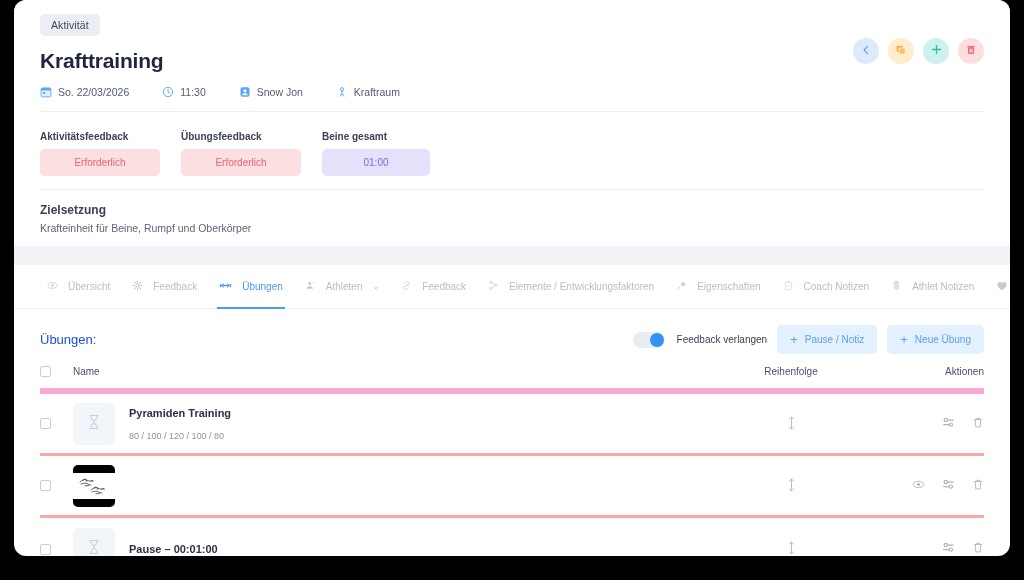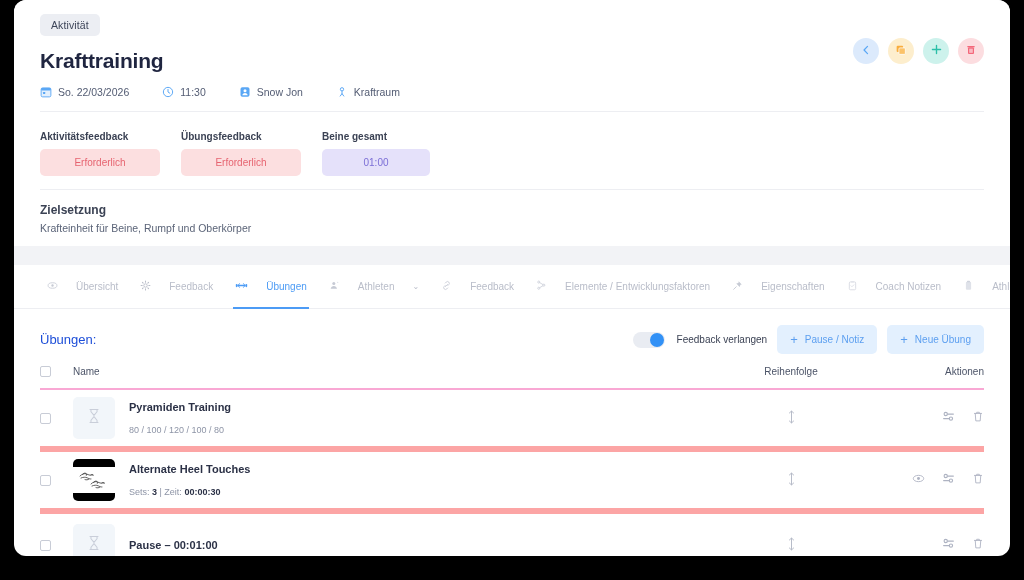--- a/index.html
+++ b/index.html
@@ -106,21 +106,21 @@
 
   
   .tabs {
     display: flex; align-items: center;
     padding: 0 22px;
     height: 44px;
     background: #fff;
     border-bottom: 1px solid #edeef2;
   }
   .tab {
-    display: flex; align-items: center; gap: 18px;
+    display: flex; align-items: center; gap: 10px;
     font-size: 10px;
     color: #b9bdc9;
     padding: 0 11px;
     height: 44px;
     position: relative;
     cursor: pointer;
     white-space: nowrap;
   }
   .tab.active { color: #4c9bf5; }
   .tab.active::after {
@@ -165,39 +165,39 @@
     cursor: pointer;
     font-family: "Liberation Sans", sans-serif;
   }
   .btn .plus { font-size: 13px; line-height: 1; color: #5c9ff0; }
 
   
   .tbl { padding: 0 26px; }
   .thead {
     display: flex; align-items: flex-end;
     padding-bottom: 11px;
-    border-bottom: 2px solid #f9a8d4;
+    border-bottom: 6px solid #f9a8d4;
   }
   .col-chk { width: 33px; }
   .col-name { flex: 1; font-size: 10px; color: #4b5367; }
   .col-order { width: 150px; text-align: center; font-size: 10px; color: #4b5367; }
   .col-act { width: 118px; text-align: right; font-size: 10px; color: #4b5367; }
 
   .chk {
     width: 11px; height: 11px;
     border: 1px solid #c8ccd6;
     border-radius: 2px;
     background: #fff;
     cursor: pointer;
   }
 
   .row {
     display: flex; align-items: center;
     height: 62px;
-    border-bottom: 6px solid #fca5a5;
+    border-bottom: 3px solid #fca5a5;
   }
   .row:last-child { border-bottom: none; }
   .thumb {
     width: 42px; height: 42px;
     border-radius: 5px;
     background: #f2f6fa;
     display: flex; align-items: center; justify-content: center;
     margin-right: 14px;
     overflow: hidden;
     flex-shrink: 0;
@@ -523,24 +523,20 @@
             </g>
             <g stroke="#3b3b3b" stroke-width="0.8" fill="none" stroke-linecap="round">
               <path d="M18 25c2-2 4-2.6 6-2.2 1.6.3 2.6 1.4 4 1.4 1.2 0 2.2-.6 3-.3"></path>
               <path d="M19 27c2.2-1 4.4-1 6.2-.2 1.4.6 2.4 1.4 3.8 1.2"></path>
               <path d="M20.6 23.4c.8-1.2 2.2-1.6 3.2-1 .8.5 1 1.3.6 2"></path>
               <path d="M23 28.6c1.4.5 2.8.3 3.8-.4"></path>
               <path d="M29 23.8c.9-.5 1.9-.4 2.5.3"></path>
             </g>
           </svg>
         </div>
-        <div>
-          <div class="ex-name">Alternate Heel Touches</div>
-          <div class="ex-sub"><span>Sets: </span><b>3</b><span> | Zeit: </span><b>00:00:30</b></div>
-        </div>
       </div>
       <div class="col-order">
         <span class="drag">
           <svg width="9" height="14" viewBox="0 0 10 16">
               <path d="M5 1.6v12.8M2.6 3.4L5 1.2l2.4 2.2M2.6 12.6L5 14.8l2.4-2.2" stroke="#b4b9c7" stroke-width="1.1" fill="none" stroke-linecap="round" stroke-linejoin="round"></path>
             </svg>
         </span>
       </div>
       <div class="act-icons">
         <span class="ic">

